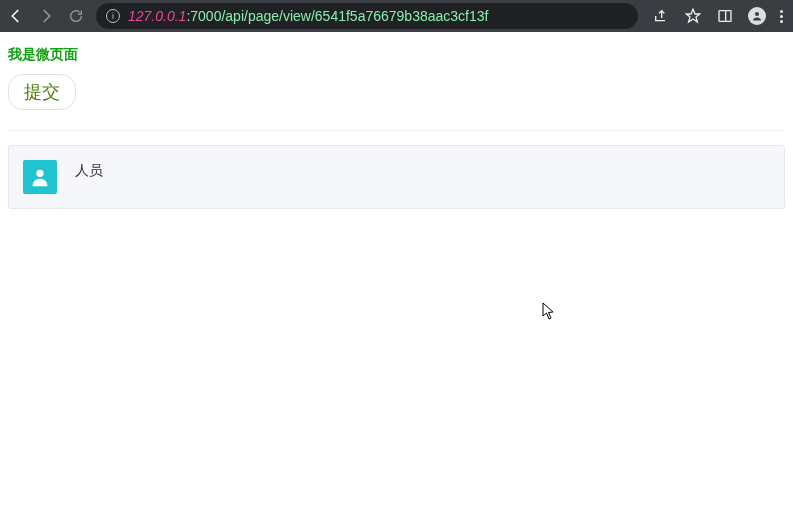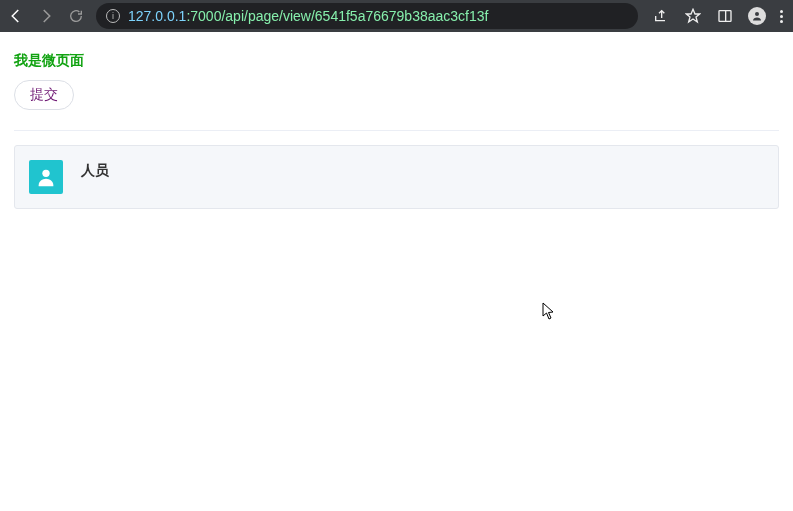--- a/index.html
+++ b/index.html
@@ -59,21 +59,21 @@
       align-items: center;
       justify-content: center;
       font-size: 9px;
       color: #bbb;
     }
     .url-text {
       flex: 1;
       white-space: nowrap;
       overflow: hidden;
     }
-    .url-host { color: #7dd3fc; }
+    .url-host { color: #ec4899; font-style: italic; }
     .url-path { color: #86efac; }
     .bar-right {
       display: flex;
       align-items: center;
       gap: 14px;
       padding: 0 4px;
     }
     .bar-icon {
       width: 18px;
       height: 18px;
@@ -98,54 +98,53 @@
       gap: 2px;
     }
     .kebab span {
       width: 3px;
       height: 3px;
       background: #eee;
       border-radius: 50%;
     }
     
     .page {
-      padding: 14px;
+      padding: 8px;
     }
     .page-title {
       color: #12a312;
       font-weight: bold;
       font-size: 14px;
       margin-bottom: 10px;
       margin-top: 6px;
     }
     .submit-btn {
       display: inline-block;
       padding: 5px 15px;
       border: 1px solid #dcdfe6;
-      color: #701a75;
+      color: #4d7c0f;
       background: #fff;
       border-radius: 15px;
-      font-size: 14px;
+      font-size: 18px;
       cursor: pointer;
       margin-bottom: 12px;
     }
     .hr {
       border: none;
       border-top: 1px solid #ebeef5;
       margin: 8px 0 14px 0;
     }
     .card {
       border: 1px solid #e4e7ed;
       background: #f5f7fa;
       border-radius: 3px;
       padding: 14px 14px;
       display: flex;
       align-items: flex-start;
       gap: 18px;
-      font-weight: bold;
     }
     .person-icon-box {
       width: 34px;
       height: 34px;
       background: #20c4cf;
       border-radius: 2px;
       display: flex;
       align-items: center;
       justify-content: center;
     }

